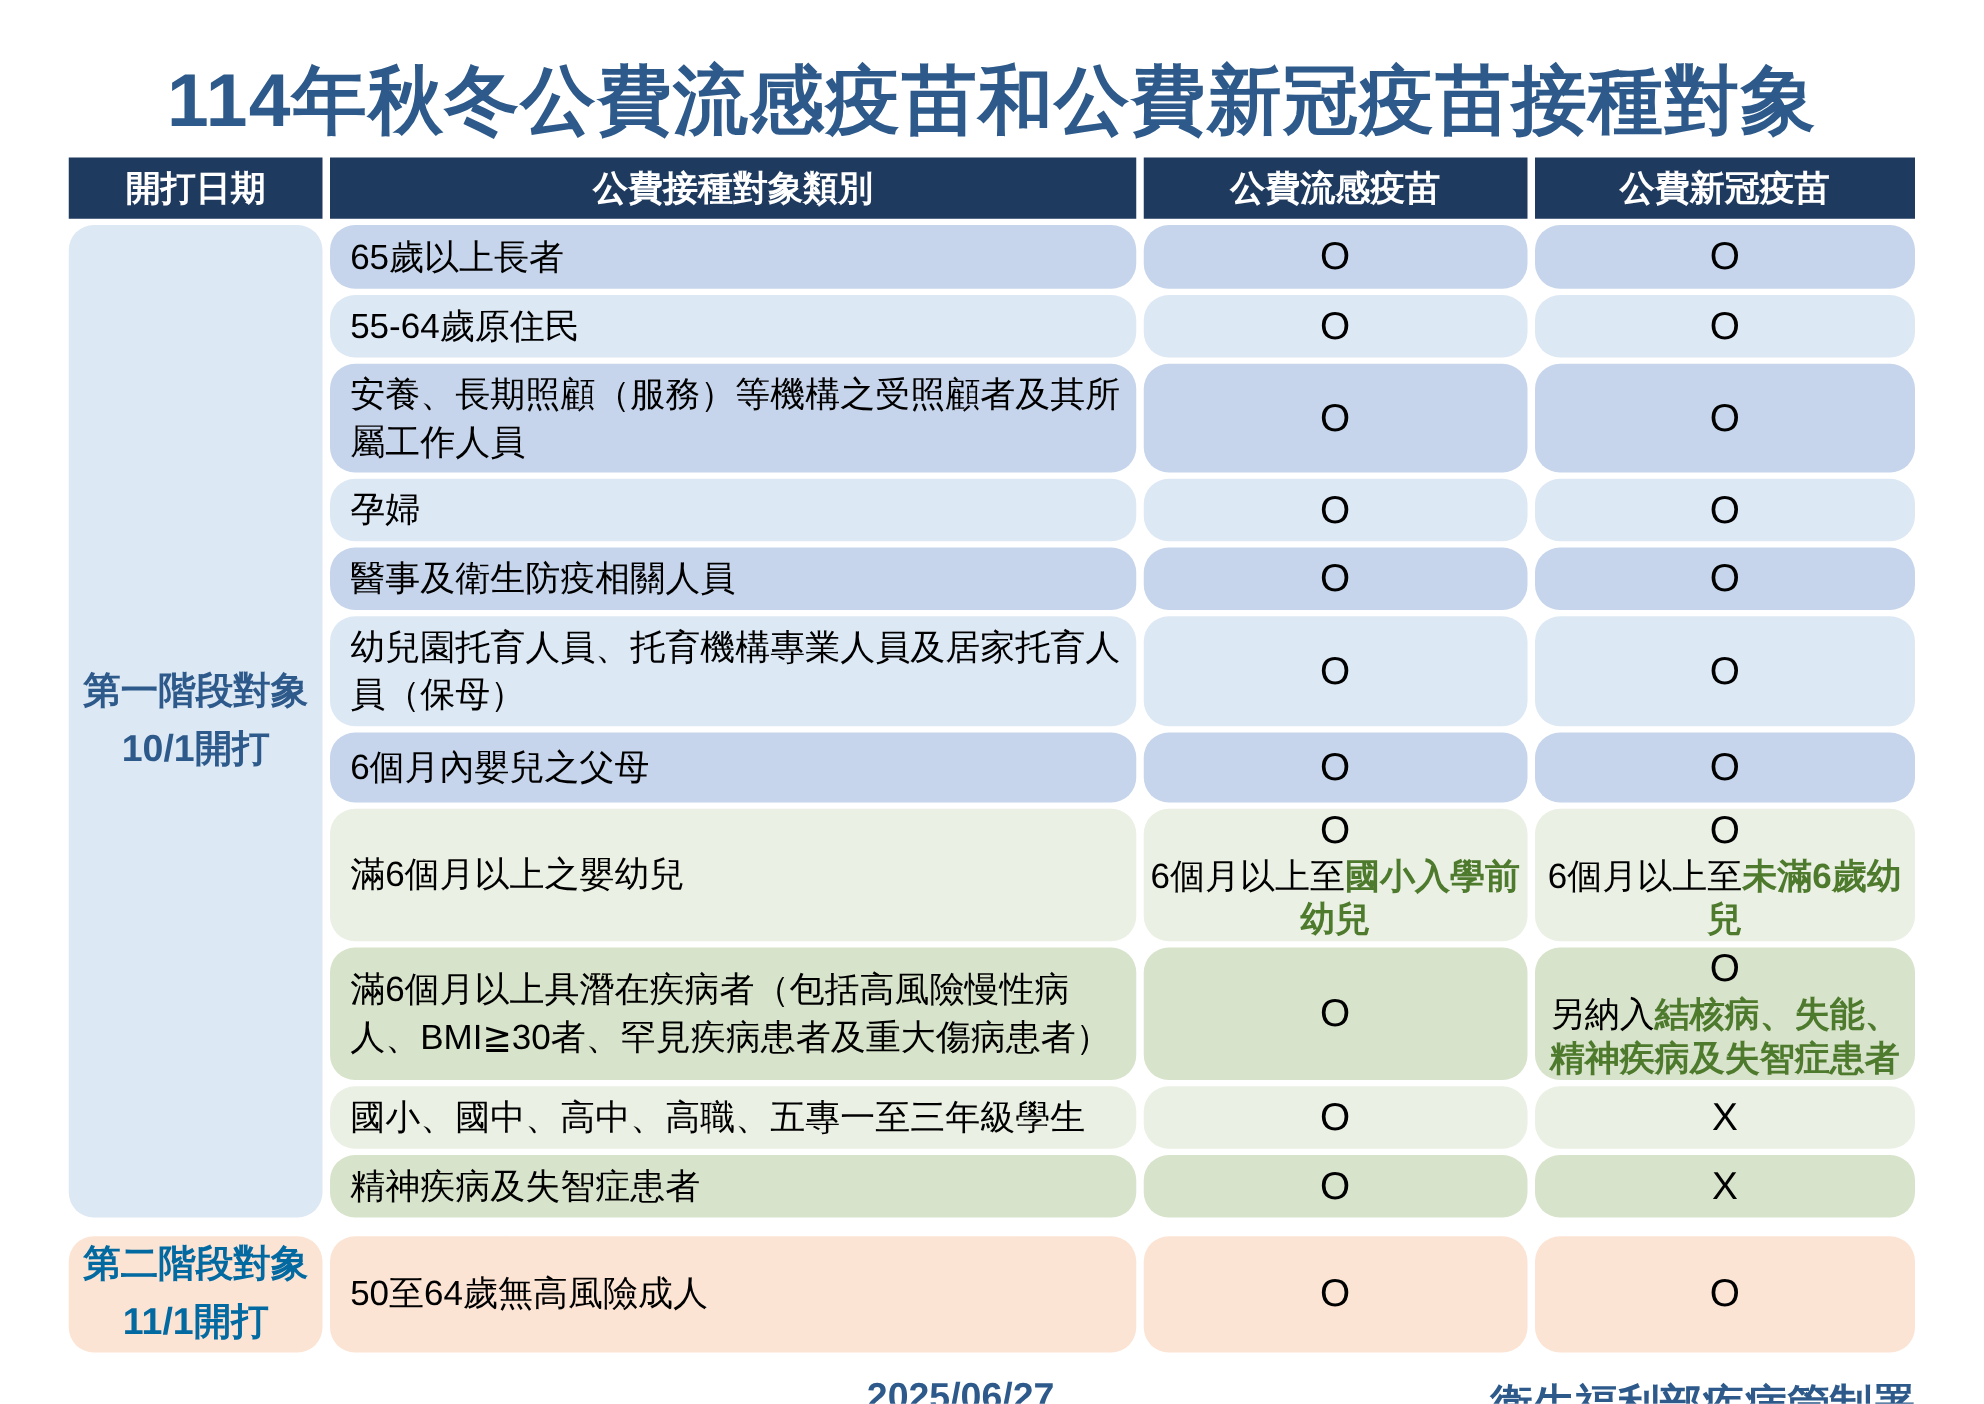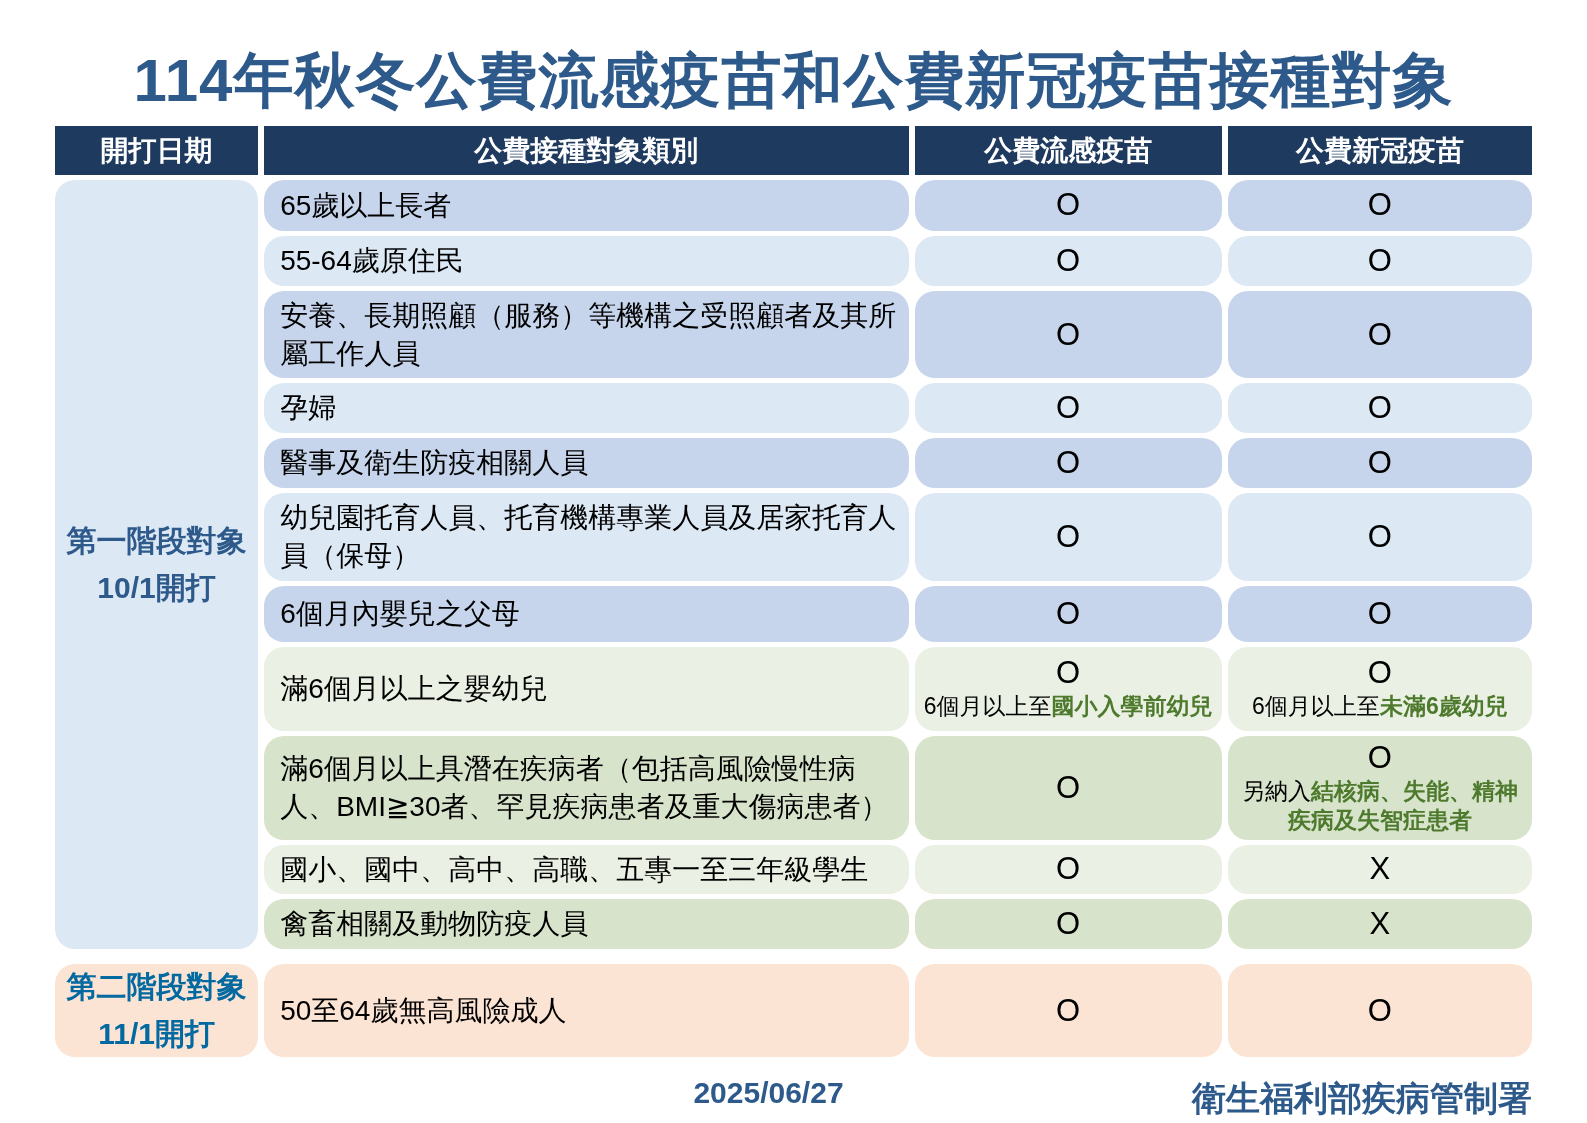--- a/index.html
+++ b/index.html
@@ -32,21 +32,21 @@
   th.hdr {
     background:#1f3a5f; color:#ffffff;
     font-size:28px; font-weight:bold;
     height:49px; text-align:center;
     vertical-align:middle;
   }
 
   td { vertical-align:middle; font-size:28px;border-radius:20px; }
   td.cat { text-align:left; padding:6px 12px 6px 16px; line-height:1.35; }
   td.mark { text-align:center; font-size:31px; line-height:1.1; }
-  .note { font-size:23px; line-height:1.25; margin-top:2px; }
+  .note { font-size:28px; line-height:1.25; margin-top:2px; }
   .note .hl { color:#4e7a2d; font-weight:bold; }
 
   td.phase {
     text-align:center; font-weight:bold; font-size:30px; line-height:1.55;
     vertical-align:middle;
   }
   .phase1-cell { background:#dde8f5; color:#2d5a8a; }
   .phase2-cell { background:#fce4d4; color:#0369a1; }
 
   .c-blue-a  { background:#c6d5eb; }
@@ -148,21 +148,21 @@
             <div>O</div>
             <div class="note" style="padding:0 10px;"><span>另納入</span><span class="hl">結核病、失能、精神疾病及失智症患者</span></div>
           </td>
         </tr>
         <tr style="height:45px">
           <td class="cat c-green-a">國小、國中、高中、高職、五專一至三年級學生</td>
           <td class="mark c-green-a">O</td>
           <td class="mark c-green-a">X</td>
         </tr>
         <tr style="height:50px">
-          <td class="cat c-green-b">禽畜相關及動物防疫人員</td>
+          <td class="cat c-green-b">精神疾病及失智症患者</td>
           <td class="mark c-green-b">O</td>
           <td class="mark c-green-b">X</td>
         </tr>
         <tr class="spacer">
           <td></td>
             <td></td>
             <td></td>
             <td></td>
         </tr>
         <tr style="height:75px">

